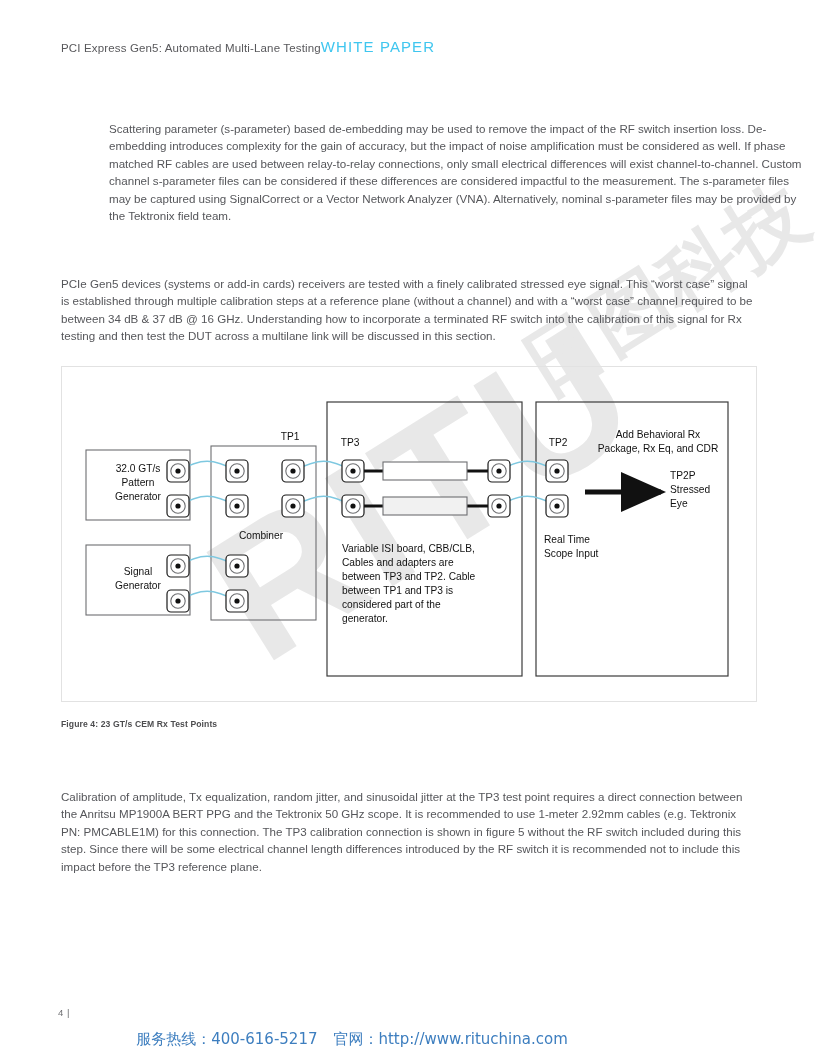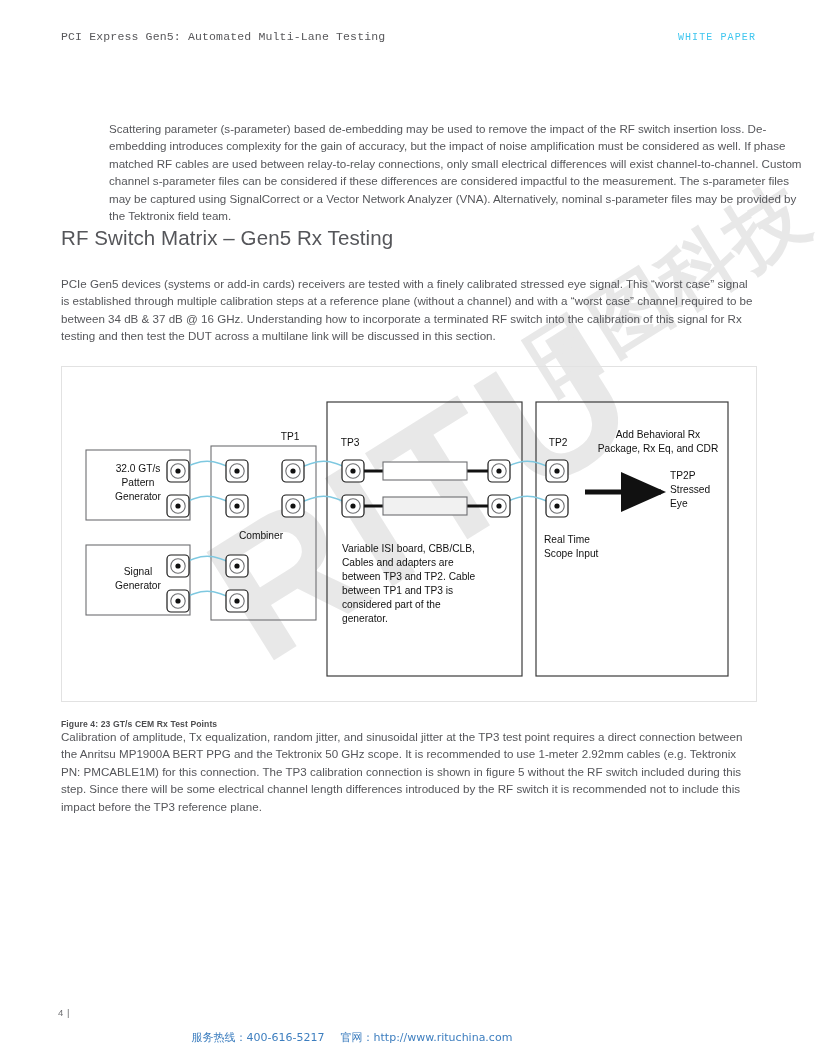--- a/index.html
+++ b/index.html
@@ -16,34 +16,34 @@
     position:absolute;
     left:150px;top:180px;
     width:700px;height:560px;
     pointer-events:none;
     z-index:0;
   }
   .watermark svg{width:100%;height:100%;}
 
   
   .header{
-    position:absolute;left:61px;top:30px;width:695px;
-    display:flex;justify-content:space-between;align-items:baseline;font-family:Liberation Mono, monospace;
+    position:absolute;left:61px;top:38px;width:695px;
+    display:flex;align-items:baseline;
   }
   .header-title{font-size:11.5px;color:#58585b;letter-spacing:.15px;}
-  .header-tag{font-size:10px;color:#3fc6ef;letter-spacing:1.1px;}
+  .header-tag{font-size:15px;color:#3fc6ef;letter-spacing:1.1px;}
 
   
   .para{
     position:absolute;left:61px;width:697px;
     font-size:11.6px;line-height:17.4px;color:#55565a;
     text-align:left;
   }
   #para1{top:120px;margin-left:48px;}
-  #para3{top:728px;}
+  #para3{top:788px;}
 
   .h2{
     position:absolute;left:61px;top:226px;
     font-size:20.5px;font-weight:400;color:#55565a;letter-spacing:.1px;
   }
   #para2{top:275px;}
 
   
   .figure-frame{
     position:absolute;left:61px;top:366px;width:694px;height:334px;
@@ -58,21 +58,21 @@
     font-size:8.6px;font-weight:bold;color:#4d4d4f;letter-spacing:.1px;
   }
 
   
   .pagenum{
     position:absolute;left:58px;top:1007px;
     font-size:9.5px;color:#6e6f72;letter-spacing:.5px;
   }
   .footer-cn{
     position:absolute;left:0;top:1030px;width:704px;text-align:center;
-    font-size:11px;color:#3d7ebf;
+    font-size:15px;color:#3d7ebf;
     font-family:"DejaVu Sans", sans-serif;
   }
   .footer-cn .gap{display:inline-block;width:16px;}
 </style>
 </head>
 <body>
 
 <div class="page">
 
   <div class="watermark">
@@ -84,21 +84,20 @@
     </svg>
   </div>
 
   <div class="header">
     <div class="header-title">PCI Express Gen5: Automated Multi-Lane Testing</div>
     <div class="header-tag">WHITE PAPER</div>
   </div>
 
   <div class="para" id="para1">Scattering parameter (s-parameter) based de-embedding may be used to remove the impact of the RF switch insertion loss. De-embedding introduces complexity for the gain of accuracy, but the impact of noise amplification must be considered as well. If phase matched RF cables are used between relay-to-relay connections, only small electrical differences will exist channel-to-channel. Custom channel s-parameter files can be considered if these differences are considered impactful to the measurement. The s-parameter files may be captured using SignalCorrect or a Vector Network Analyzer (VNA). Alternatively, nominal s-parameter files may be provided by the Tektronix field team.</div>
 
-  <div class="h2">RF Switch Matrix – Gen5 Rx Testing</div>
 
   <div class="para" id="para2">PCIe Gen5 devices (systems or add-in cards) receivers are tested with a finely calibrated stressed eye signal. This “worst case” signal is established through multiple calibration steps at a reference plane (without a channel) and with a “worst case” channel required to be between 34 dB &amp; 37 dB @ 16 GHz. Understanding how to incorporate a terminated RF switch into the calibration of this signal for Rx testing and then test the DUT across a multilane link will be discussed in this section.</div>
 
   <div class="figure-frame"></div>
 
   <div class="fig">
     <svg width="696" height="336" viewBox="0 0 696 336" xmlns="http://www.w3.org/2000/svg">
       <defs>
         <g id="conn">
           <rect x="-11" y="-11" width="22" height="22" rx="4" ry="4" fill="#ffffff" stroke="#1a1a1a" stroke-width="1.2"></rect>

